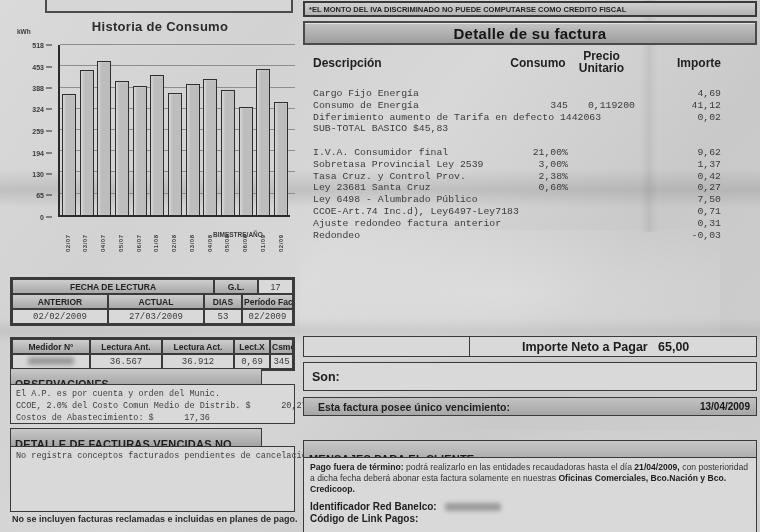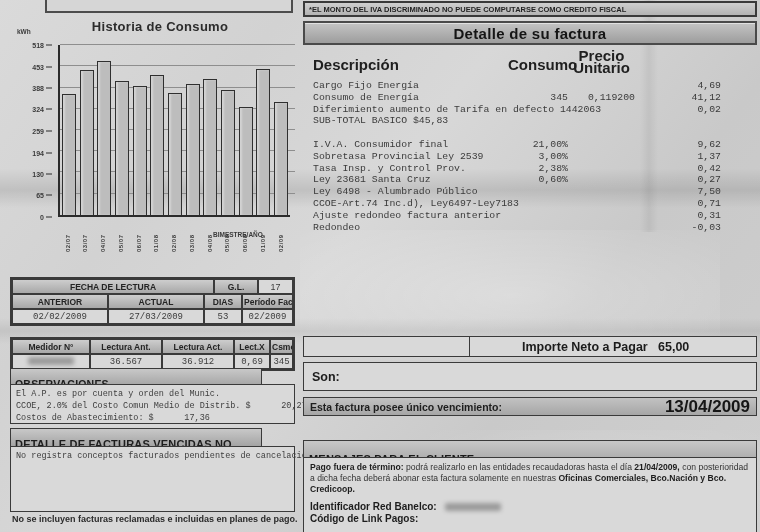--- a/index.html
+++ b/index.html
@@ -74,21 +74,21 @@
   .note-bar { position:absolute; left:303px; top:1px; width:454px; height:16px;
     border:2px solid #3a3a3a; background:linear-gradient(#cfcfcf,#b3b3b3);
     font-size:7.5px; font-weight:bold; color:#232323; padding:2px 4px; white-space:nowrap; overflow:hidden; }
   .detalle-bar { position:absolute; left:303px; top:21px; width:454px; height:24px;
     border:2px solid #4a4a4a; background:linear-gradient(#c4c4c4,#9d9d9d);
     box-shadow:inset 0 1px 0 rgba(255,255,255,0.5);
     display:flex; align-items:center; justify-content:center;
     font-weight:bold; font-size:15px; color:#151515; letter-spacing:0.3px; }
 
   .detalle-table { position:absolute; left:303px; top:50px; width:454px; padding:0 36px 0 10px; }
-  .dhead { display:flex; font-weight:bold; font-size:15px; color:#1f1f1f; margin-bottom:6px; }
+  .dhead { display:flex; font-weight:bold; font-size:12px; color:#1f1f1f; margin-bottom:14px; }
   .dhead .c-desc { padding-top:6px; }
   .dhead .c-cons, .dhead .c-prec { text-align:center; padding-top:6px; }
   .dhead .c-prec { padding-top:0; line-height:12px; }
   .dhead .c-imp { text-align:right; padding-top:6px; }
   .drow { display:flex; min-height:11.8px; }
   .c-desc { width:195px; white-space:pre; overflow:visible; flex:none; }
   .c-cons { width:60px; text-align:right; flex:none; }
   .c-prec { width:67px; text-align:right; flex:none; }
   .c-imp  { flex:1; text-align:right; }
   .drow div { font-family:"Liberation Mono","DejaVu Sans Mono",monospace;
@@ -101,22 +101,22 @@
   .neto-value { width:98px; font-weight:bold; font-size:12.5px; color:#1c1c1c; }
 
   .son-box { position:absolute; left:303px; top:362px; width:454px; height:29px;
     border:1.5px solid #3a3a3a; background:#d9d9d9; display:flex; align-items:center;
     padding-left:8px; font-weight:bold; font-size:12.5px; color:#1c1c1c; }
   .son-box .son-text { margin-left:18px; }
 
   .venc-bar { position:absolute; left:303px; top:397px; width:454px; height:19px;
     border:1.5px solid #3a3a3a; background:linear-gradient(#c2c2c2,#a6a6a6);
     display:flex; align-items:center; justify-content:space-between; padding:0 6px; }
-  .venc-label { font-weight:bold; font-size:10.5px; color:#1e1e1e; }
-  .venc-date { font-weight:bold; font-size:17px; color:#161616; }
+  .venc-label { font-weight:bold; font-size:10.5px; color:#1e1e1e;margin-left:8px; }
+  .venc-date { font-weight:bold; font-size:10px; color:#161616; }
 
   .msg-bar { position:absolute; left:303px; top:440px; width:454px; height:17px;
     border:1.5px solid #3a3a3a; background:linear-gradient(#c8c8c8,#a4a4a4);
     font-weight:bold; font-size:11px; color:#1b1b1b; padding:12px 5px; letter-spacing:0.2px; }
   .msg-box { position:absolute; left:303px; top:457px; width:454px; height:80px;
     border:1.5px solid #3a3a3a; border-bottom:none; background:#d9d9d9; padding:4px 6px; }
   .msg-p { font-size:8.6px; line-height:11px; color:#333; margin-bottom:6px; }
   .msg-p b { color:#1d1d1d; }
   .msg-line { font-size:10px; line-height:12px; color:#1d1d1d; font-weight:bold; }
   .redacted { display:inline-block; width:56px; height:8px; background:#9b9b9b;
@@ -278,20 +278,21 @@
 <div class="detalle-bar">Detalle de su factura</div>
 
 <div class="detalle-table">
   <div class="dhead">
     <div class="c-desc">Descripción</div>
     <div class="c-cons">Consumo</div>
     <div class="c-prec">
       <span>Precio</span><br>
       <span>Unitario</span>
     </div>
+    <div class="c-imp">Importe</div>
   </div>
   <div id="detalle-rows">
       <div class="drow">
         <div class="c-desc">Cargo Fijo Energía</div>
         <div class="c-cons"></div>
         <div class="c-prec"></div>
         <div class="c-imp">4,69</div>
       </div>
       <div class="drow">
         <div class="c-desc">Consumo de Energía</div>
@@ -323,21 +324,21 @@
         <div class="c-prec"></div>
         <div class="c-imp">9,62</div>
       </div>
       <div class="drow">
         <div class="c-desc">Sobretasa Provincial Ley 2539</div>
         <div class="c-cons">3,00%</div>
         <div class="c-prec"></div>
         <div class="c-imp">1,37</div>
       </div>
       <div class="drow">
-        <div class="c-desc">Tasa Insp. y Control Prov.</div>
+        <div class="c-desc">Tasa Cruz. y Control Prov.</div>
         <div class="c-cons">2,38%</div>
         <div class="c-prec"></div>
         <div class="c-imp">0,42</div>
       </div>
       <div class="drow">
         <div class="c-desc">Ley 23681 Santa Cruz</div>
         <div class="c-cons">0,60%</div>
         <div class="c-prec"></div>
         <div class="c-imp">0,27</div>
       </div>

